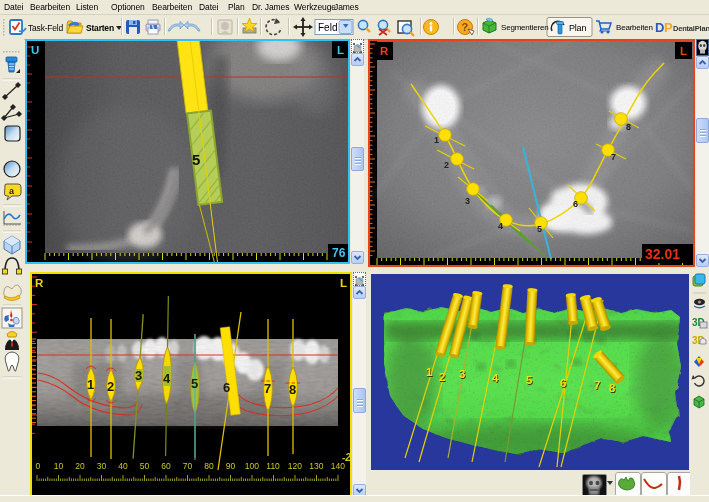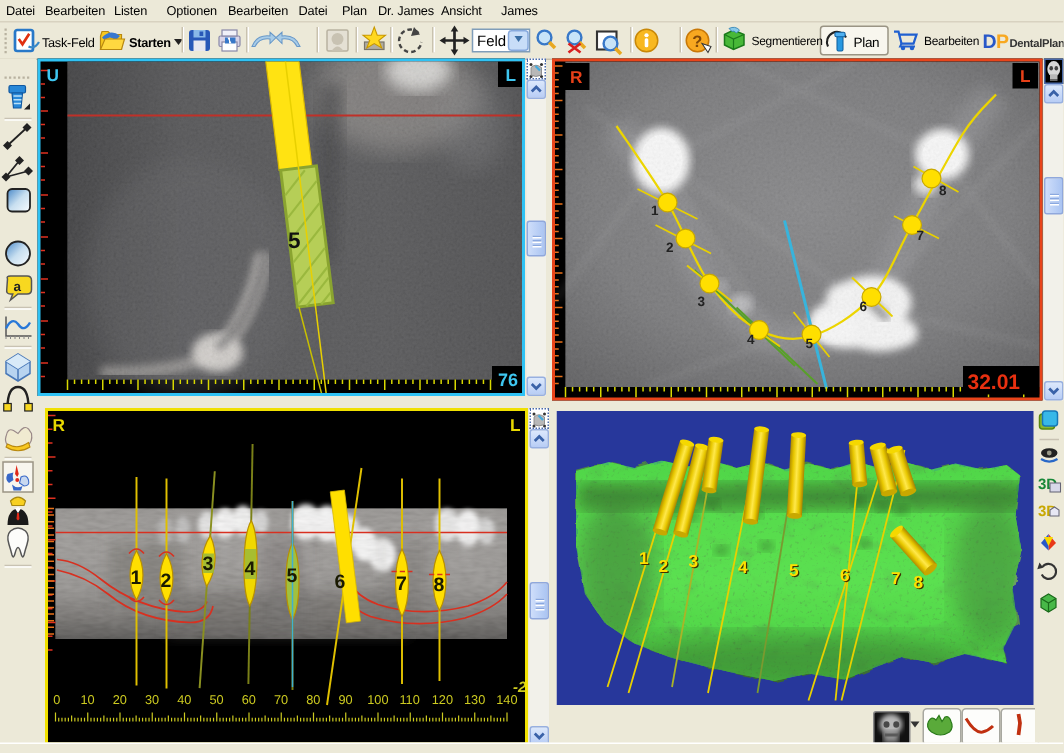--- a/index.html
+++ b/index.html
@@ -20,21 +20,21 @@
 
 <div id="menubar" class="abs">
   <span style="left:4px;">Datei</span>
   <span style="left:30px;">Bearbeiten</span>
   <span style="left:76px;">Listen</span>
   <span style="left:111px;">Optionen</span>
   <span style="left:152px;">Bearbeiten</span>
   <span style="left:199px;">Datei</span>
   <span style="left:228px;">Plan</span>
   <span style="left:252px;">Dr. James</span>
-  <span style="left:294px;">Ansicht</span>
+  <span style="left:294px;">Werkzeuge</span>
   <span style="left:334px;">James</span>
 </div>
 
 <div id="toolbar" class="abs">
     <svg width="709" height="24" style="position:absolute;left:0;top:0;">
       <g fill="#b8b2a0">
         <rect x="3" y="4" width="1.5" height="1.5"></rect>
         <rect x="3" y="7" width="1.5" height="1.5"></rect>
         <rect x="3" y="10" width="1.5" height="1.5"></rect>
         <rect x="3" y="13" width="1.5" height="1.5"></rect>

